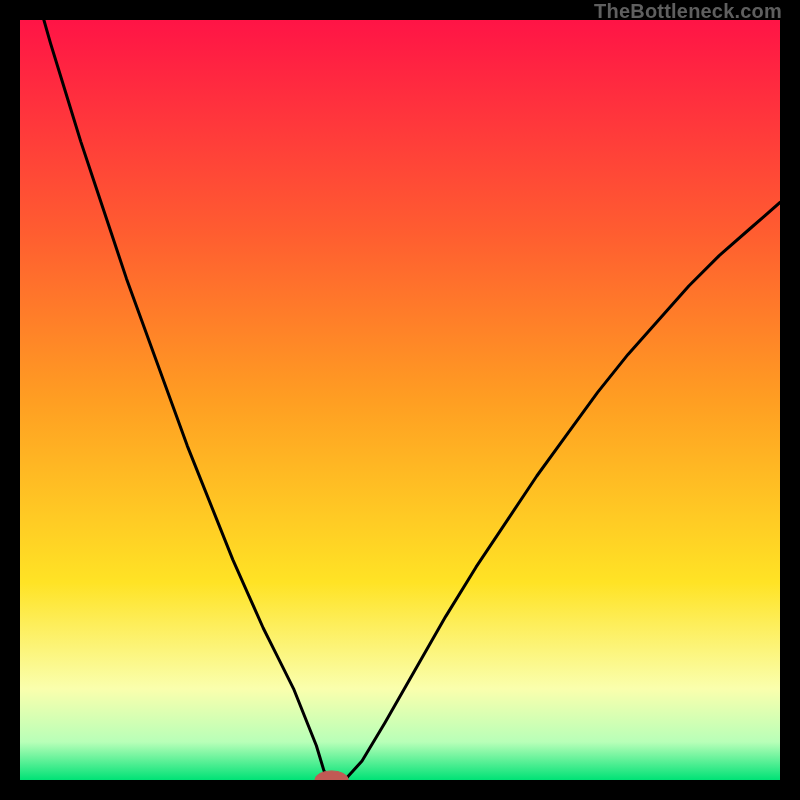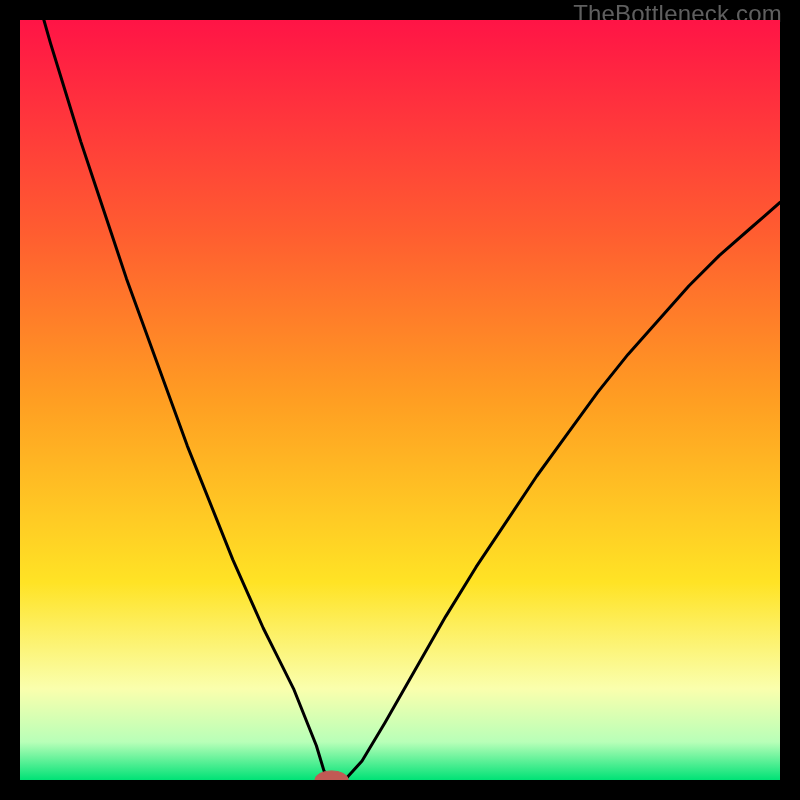--- a/index.html
+++ b/index.html
@@ -22,22 +22,22 @@
     left: 20px;
     top: 20px;
     width: 760px;
     height: 760px;
   }
   .watermark {
     position: absolute;
     top: 0px;
     right: 18px;
     color: #5f5f5f;
-    font-size: 24px;
-    font-weight: 400;
+    font-size: 20px;
+    font-weight: 700;
     letter-spacing: 0.2px;
     user-select: none;
   }
 </style>
 </head>
 <body>
 
 <div class="outer">
   <div class="watermark">TheBottleneck.com</div>
   <svg class="plot" viewBox="0 0 760 760" preserveAspectRatio="none">

